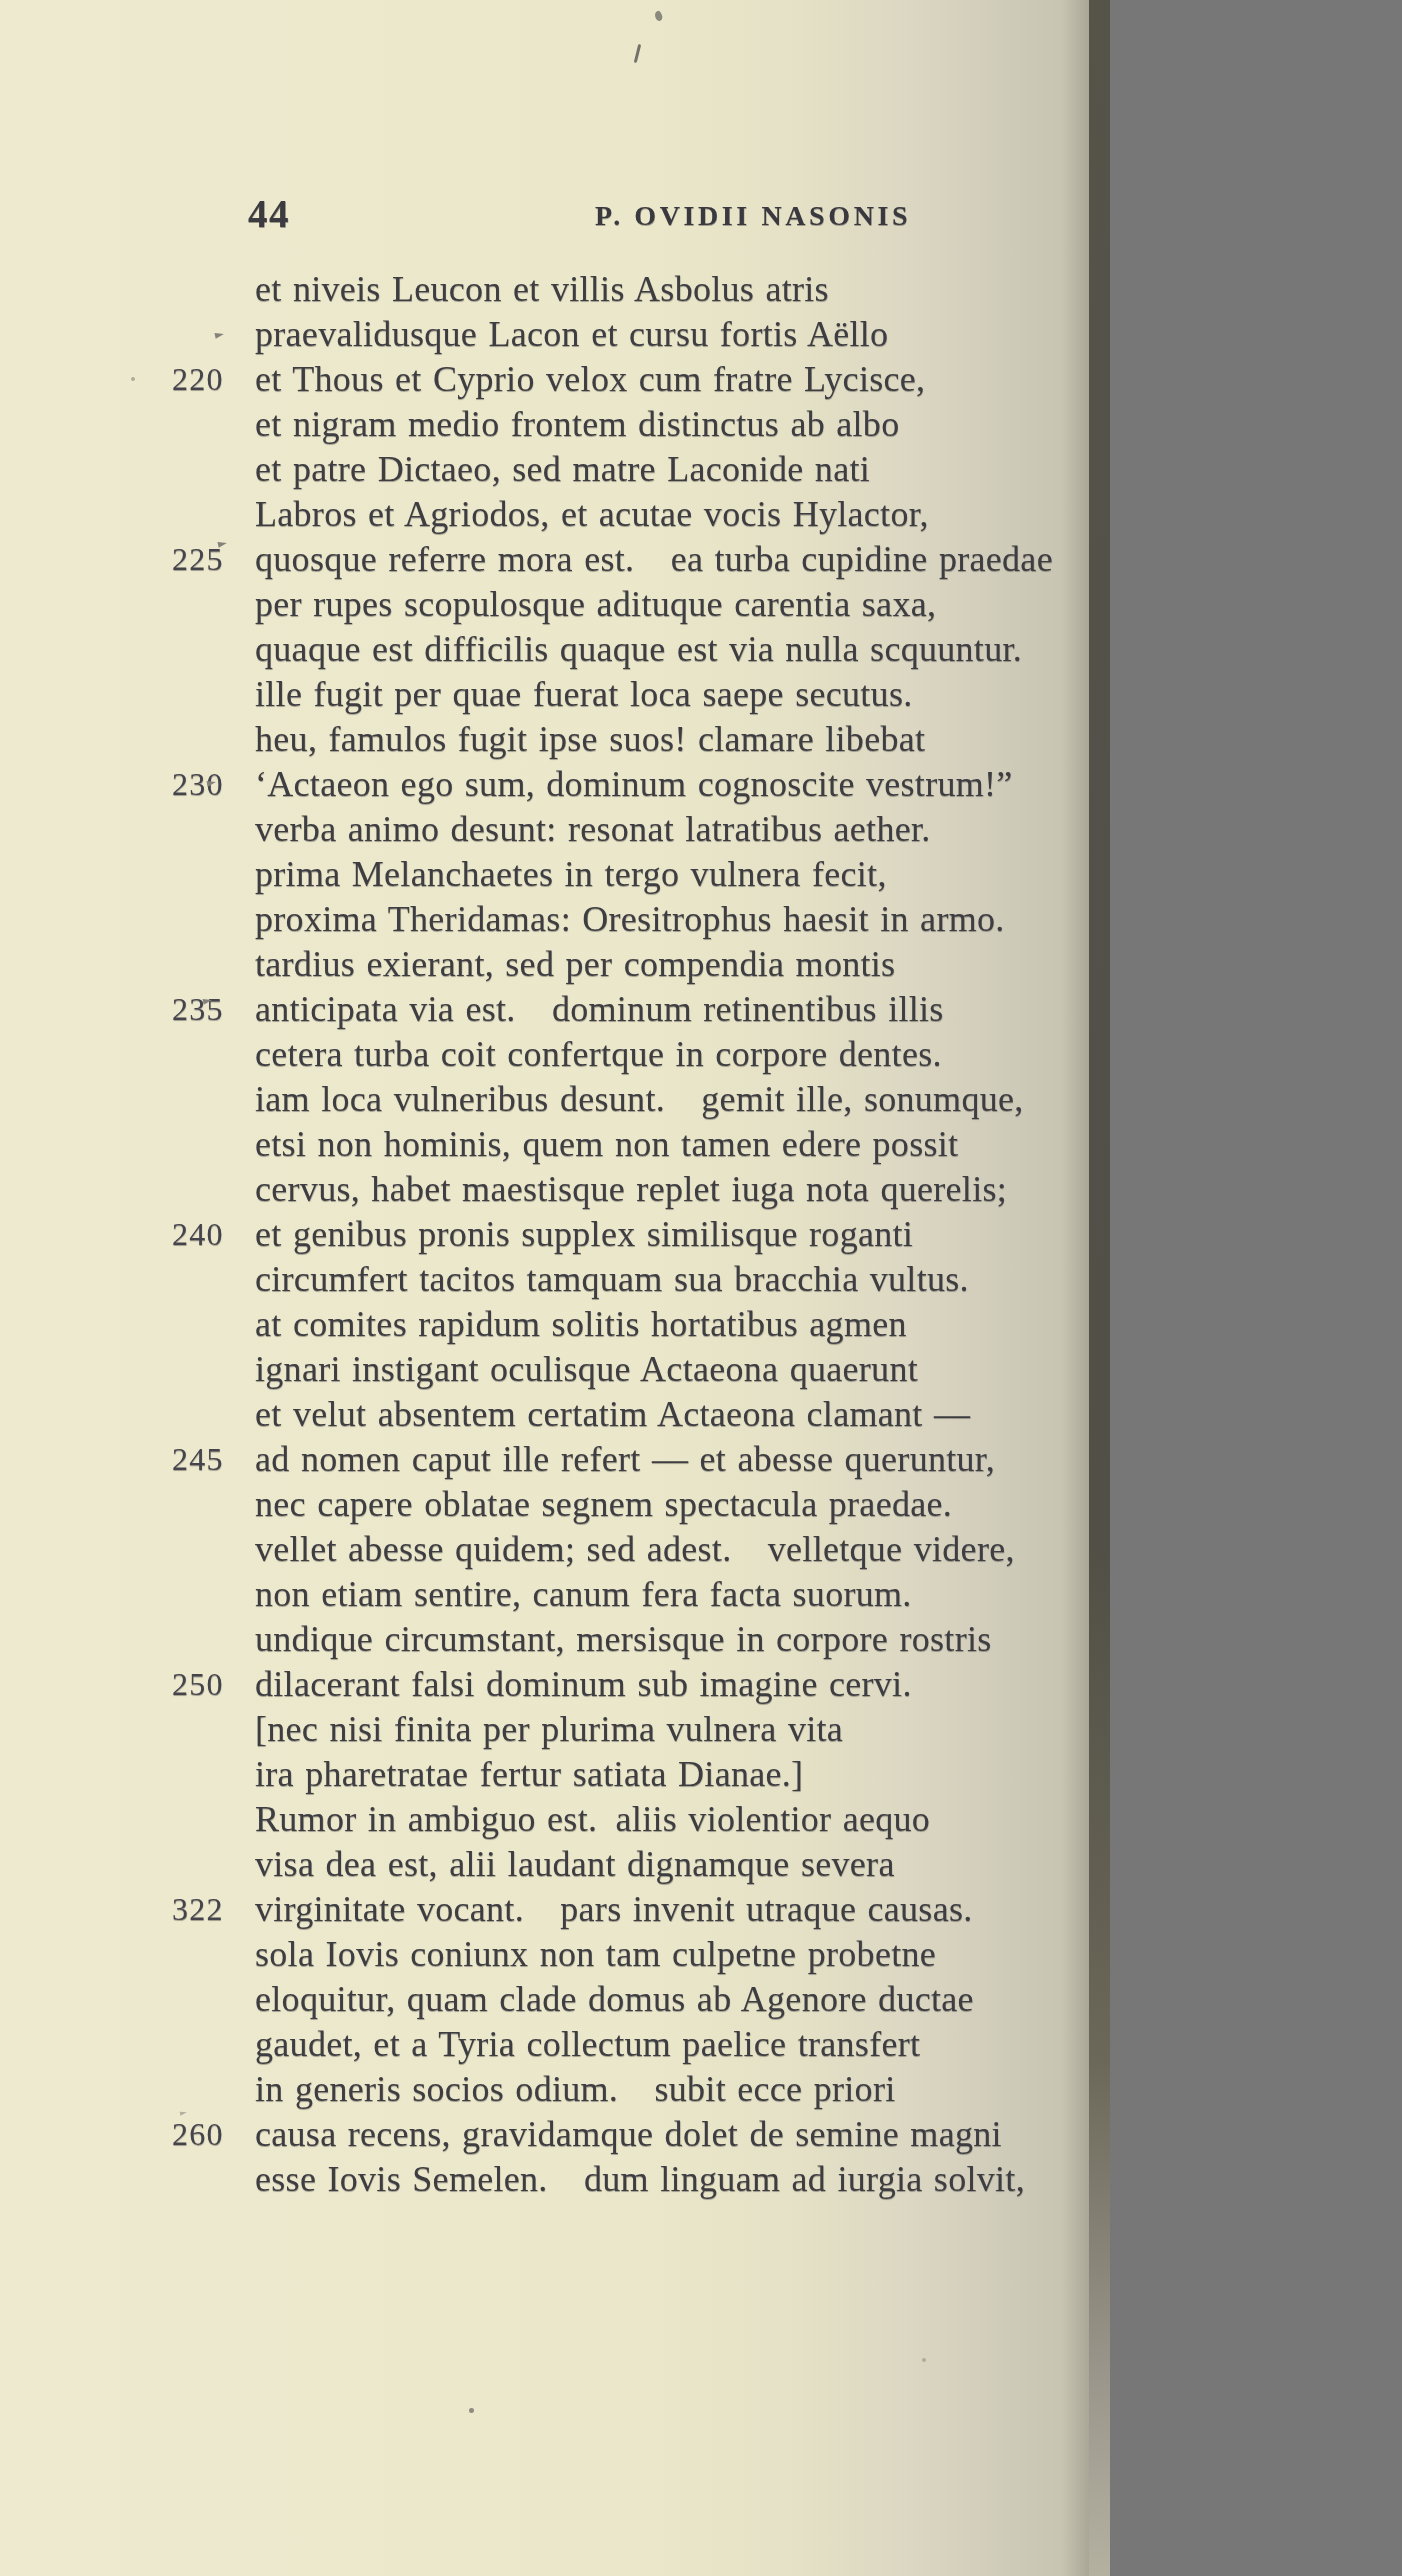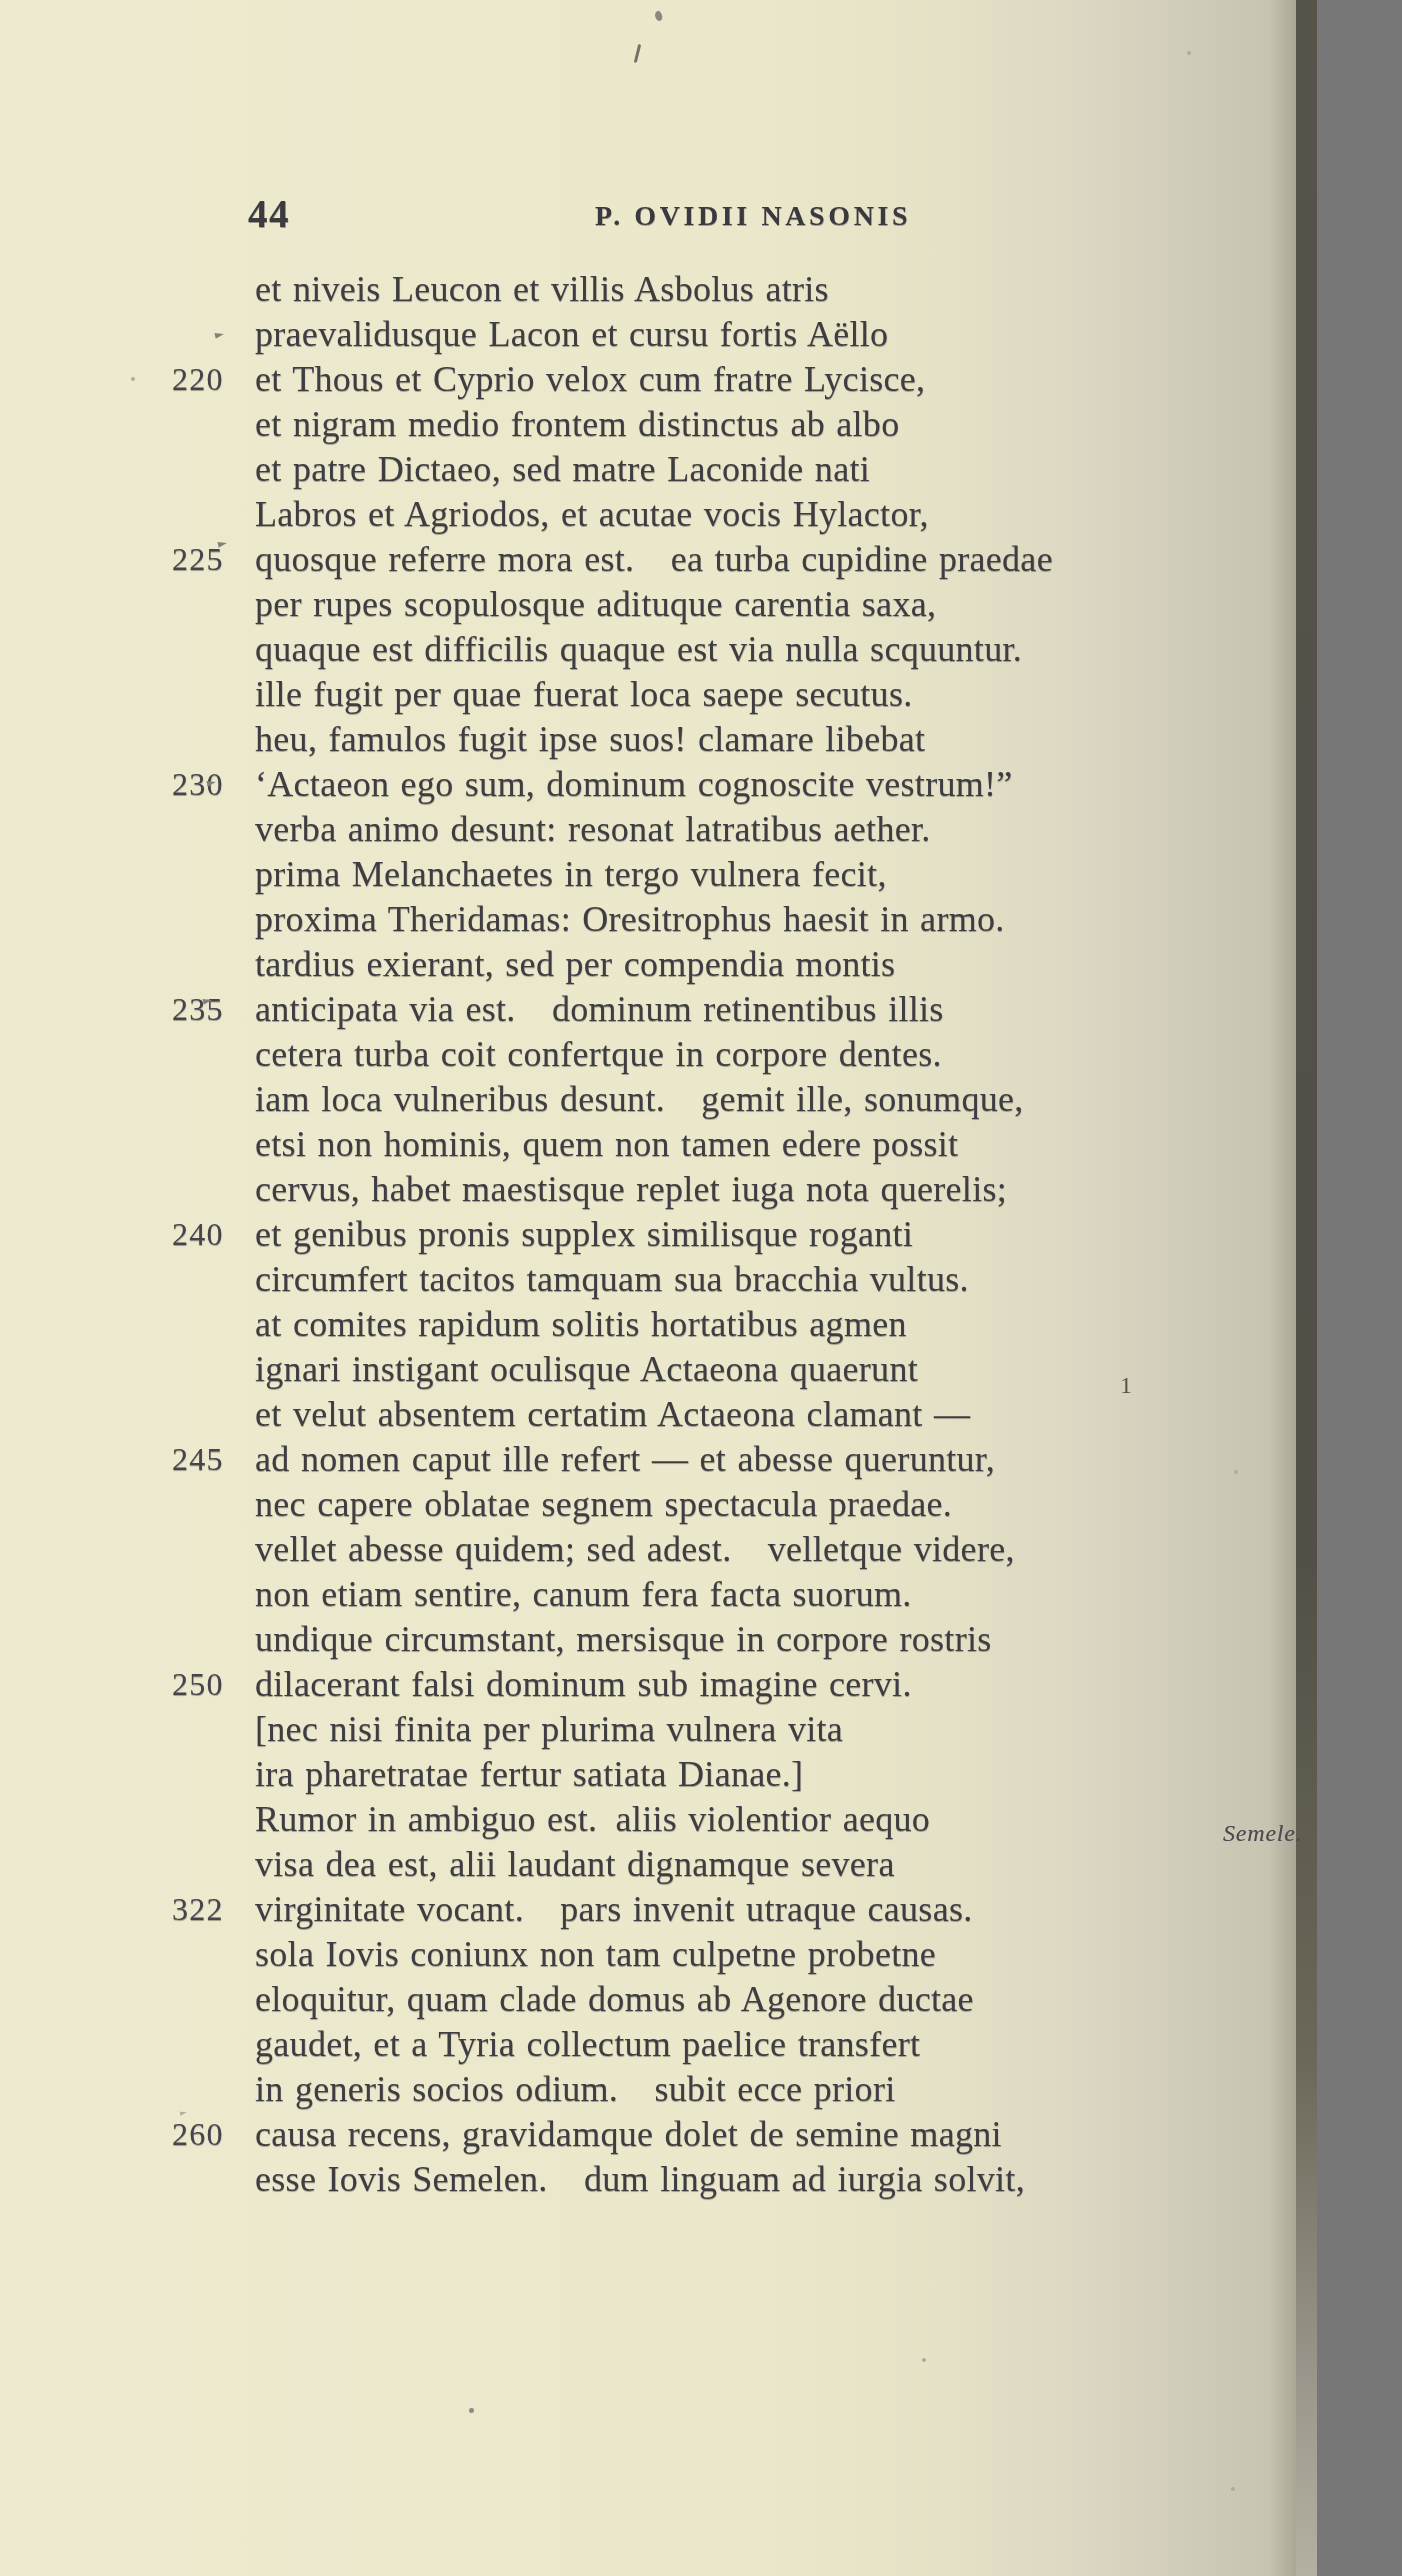--- a/index.html
+++ b/index.html
@@ -1,18 +1,18 @@
 <!DOCTYPE html>
 <html style="font-size:12.7px"><head>
 <meta charset="utf-8">
 <style>
   html,body{margin:0;padding:0;background:#777;}
   #page{
     position:relative;
-    width:1317px;height:2576px;
+    width:1110px;height:2576px;
     overflow:hidden;
     font-family:"Liberation Serif", serif;
     background:
       linear-gradient(90deg,
         #eeeacf 0%, #ece8cc 38%, #ebe7ca 58%,
         #e5e1c6 72%, #dbd7c2 82%, #d0ccba 90%,
         #c8c4b2 96%, #c2beac 100%);
   }
   
   #edge-strip{

